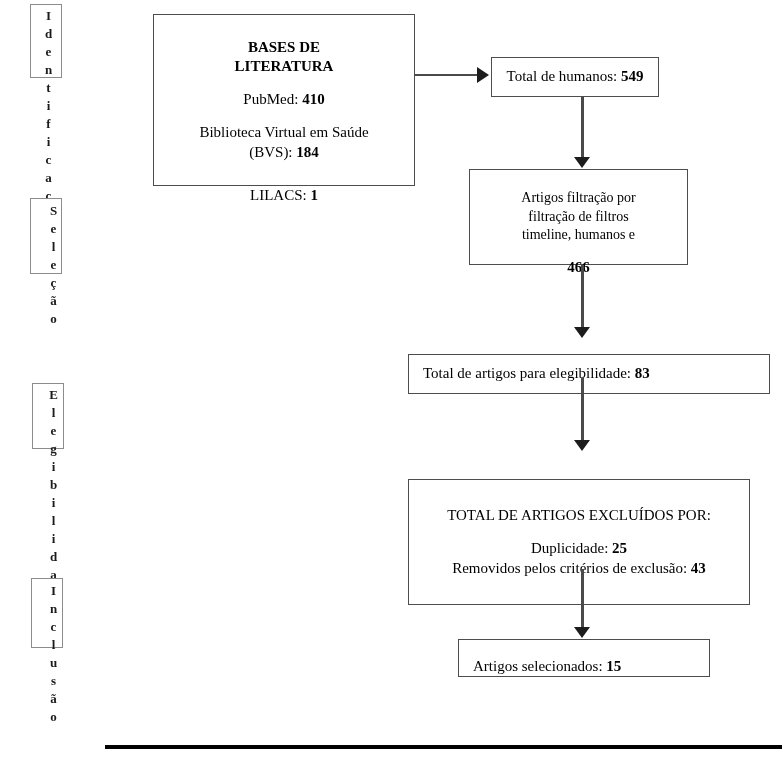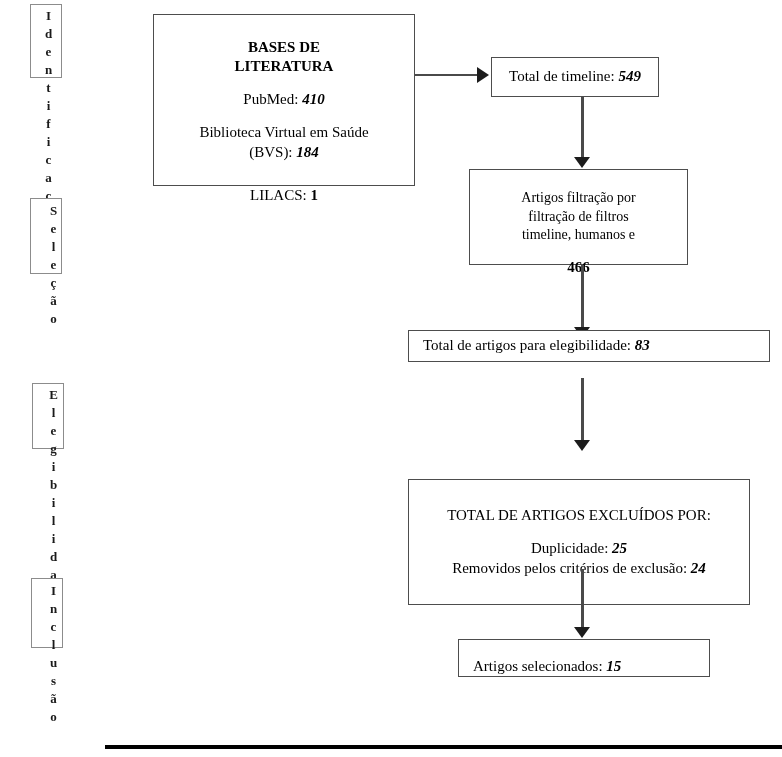--- a/index.html
+++ b/index.html
@@ -64,21 +64,20 @@
   .box-line {
     font-size: 15px;
     line-height: 1.3;
   }
   .box-line-sm {
     font-size: 14px;
     line-height: 1.35;
   }
   .box-line b, .box-line-sm b, .box-title b {
     font-weight: bold;
-    font-style: italic;
   }
   .spacer-md { height: 14px; }
 
   
   .caption {
     position: absolute;
     font-size: 15px;
     line-height: 1.2;
     white-space: nowrap;
     text-align: center;
@@ -155,61 +154,61 @@
   <div class="caption" style="left:153px; top:186px; width:262px;">
     <span>LILACS:</span>
     <b>1</b>
   </div>
 
   <div class="h-line" style="left:415px; top:74px; width:62px;"></div>
   <div class="arrow-right" style="left:477px; top:67px;"></div>
 
   <div class="flow-box" style="left:491px; top:57px; width:168px; height:40px;">
     <span class="line box-line">
-      <span>Total de timeline:</span>
+      <span>Total de humanos:</span>
       <b>549</b>
     </span>
   </div>
 
   <div class="v-line" style="left:581px; top:97px; height:60px;"></div>
   <div class="arrow-down" style="left:574px; top:157px;"></div>
 
   <div class="flow-box" style="left:469px; top:169px; width:219px; height:96px;">
     <span class="line box-line-sm">Artigos filtração por</span>
     <span class="line box-line-sm">filtração de filtros</span>
     <span class="line box-line-sm">timeline, humanos e</span>
   </div>
 
   <div class="caption" style="left:469px; top:258px; width:219px;">
     <b>466</b>
   </div>
 
   <div class="v-line" style="left:581px; top:265px; height:62px;"></div>
   <div class="arrow-down" style="left:574px; top:327px;"></div>
 
-  <div class="flow-box" style="left:408px; top:330px; width:362px; height:32px; align-items:flex-start;text-align:right;">
+  <div class="flow-box" style="left:408px; top:354px; width:362px; height:40px; align-items:flex-start;text-align:right;">
     <span class="line box-line" style="padding-left:14px;">
       <span>Total de artigos para elegibilidade:</span>
       <b>83</b>
     </span>
   </div>
 
   <div class="v-line" style="left:581px; top:378px; height:62px;"></div>
   <div class="arrow-down" style="left:574px; top:440px;"></div>
 
   <div class="flow-box" style="left:408px; top:479px; width:342px; height:126px;">
     <span class="line box-line">TOTAL DE ARTIGOS EXCLUÍDOS POR:</span>
     <span class="spacer-md"></span>
     <span class="line box-line">
       <span>Duplicidade:</span>
       <b>25</b>
     </span>
     <span class="line box-line">
       <span>Removidos pelos critérios de exclusão:</span>
-      <b>24</b>
+      <b>43</b>
     </span>
   </div>
 
   <div class="v-line" style="left:581px; top:569px; height:58px;"></div>
   <div class="arrow-down" style="left:574px; top:627px;"></div>
 
   <div class="flow-box" style="left:458px; top:639px; width:252px; height:38px; align-items:flex-start;justify-content:flex-end;">
     <span class="line box-line" style="padding-left:14px;">
       <span>Artigos selecionados:</span>
       <b>15</b>

